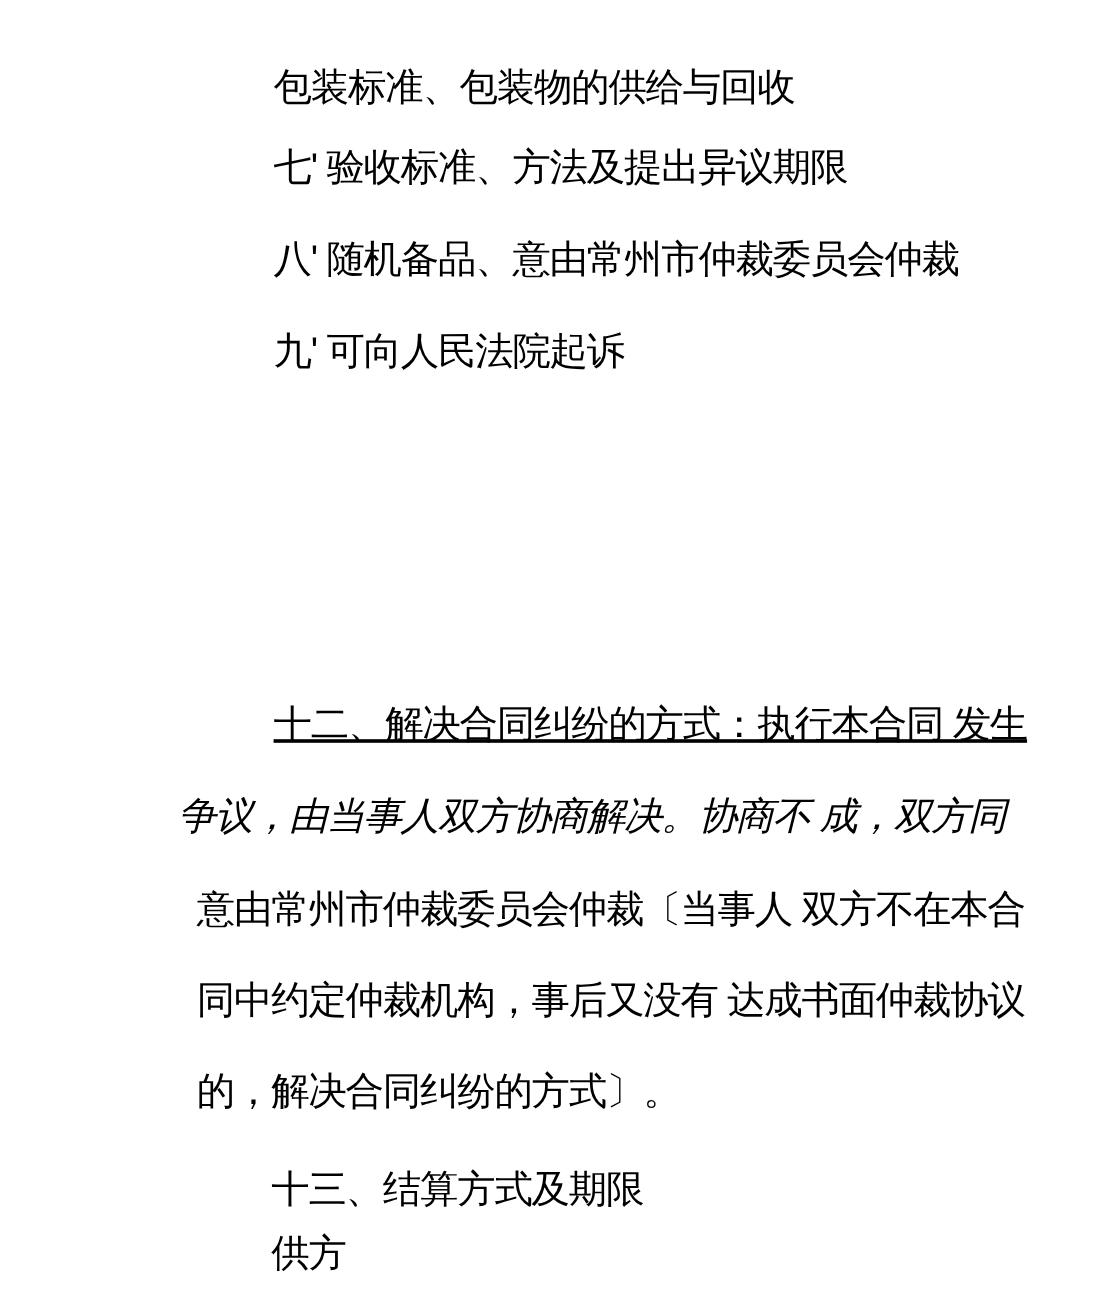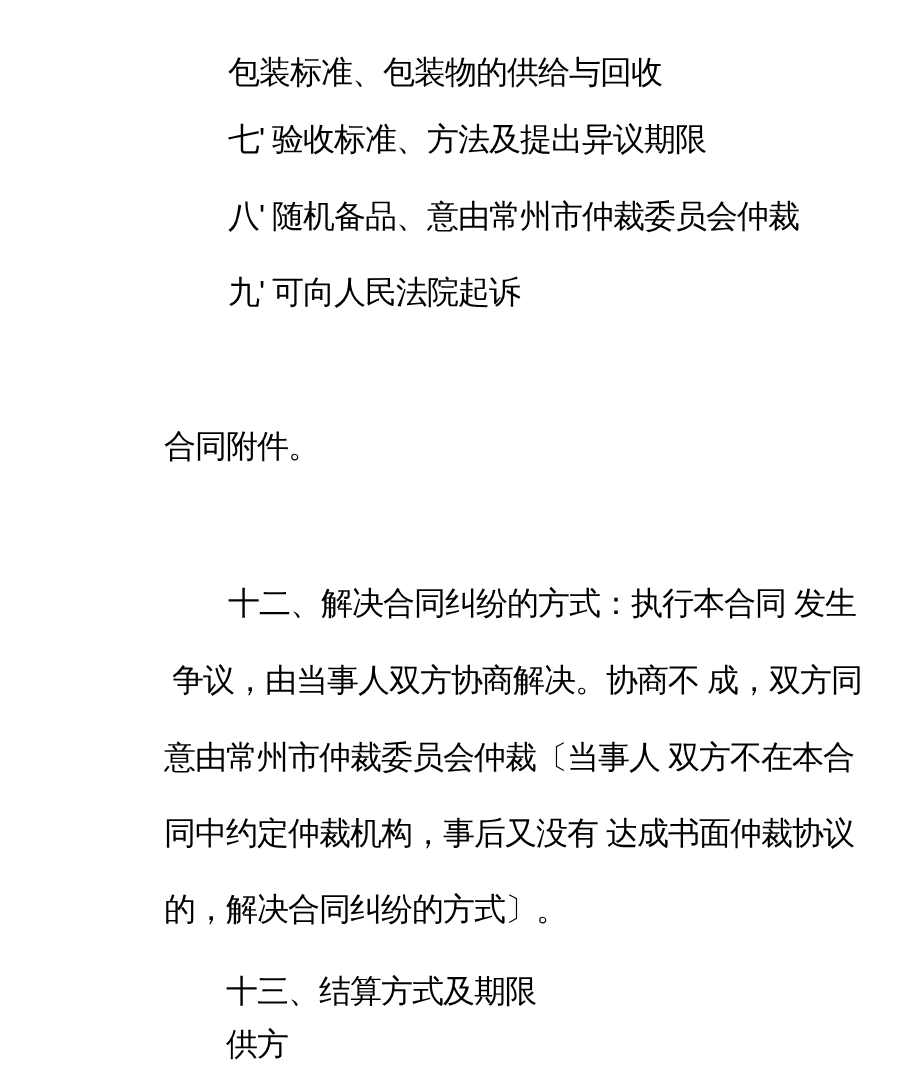--- a/index.html
+++ b/index.html
@@ -28,21 +28,20 @@
   }
 </style>
 </head>
 <body>
 
 <div class="page">
   <div class="doc-line" style="top: 6px;   left: 180px;">包装标准、包装物的供给与回收</div>
   <div class="doc-line" style="top: 73px;  left: 180px;">七' 验收标准、方法及提出异议期限</div>
   <div class="doc-line" style="top: 150px; left: 180px;">八' 随机备品、意由常州市仲裁委员会仲裁</div>
   <div class="doc-line" style="top: 226px; left: 180px;">九' 可向人民法院起诉</div>
-  <div class="doc-line" style="top: 380px; left: 116px;">合同附件。</div>
-  <div class="doc-line" style="top: 537px; left: 180px;">十二、解决合同纠纷的方式：执行本合同 发生</div>
-  <div class="doc-line" style="top: 614px; left: 124px;">争议，由当事人双方协商解决。协商不 成，双方同</div>
+  <div class="doc-line" style="top: 537px; left: 180px; text-decoration: underline;">十二、解决合同纠纷的方式：执行本合同 发生</div>
+  <div class="doc-line" style="top: 614px; left: 100px; font-style: italic;">争议，由当事人双方协商解决。协商不 成，双方同</div>
   <div class="doc-line" style="top: 691px; left: 116px;">意由常州市仲裁委员会仲裁〔当事人 双方不在本合</div>
   <div class="doc-line" style="top: 767px; left: 116px;">同中约定仲裁机构，事后又没有 达成书面仲裁协议</div>
   <div class="doc-line" style="top: 843px; left: 116px;">的，解决合同纠纷的方式〕。</div>
   <div class="doc-line" style="top: 925px; left: 178px;">十三、结算方式及期限</div>
   <div class="doc-line" style="top: 978px; left: 178px;">供方</div>
 </div>
 
 </body></html>

